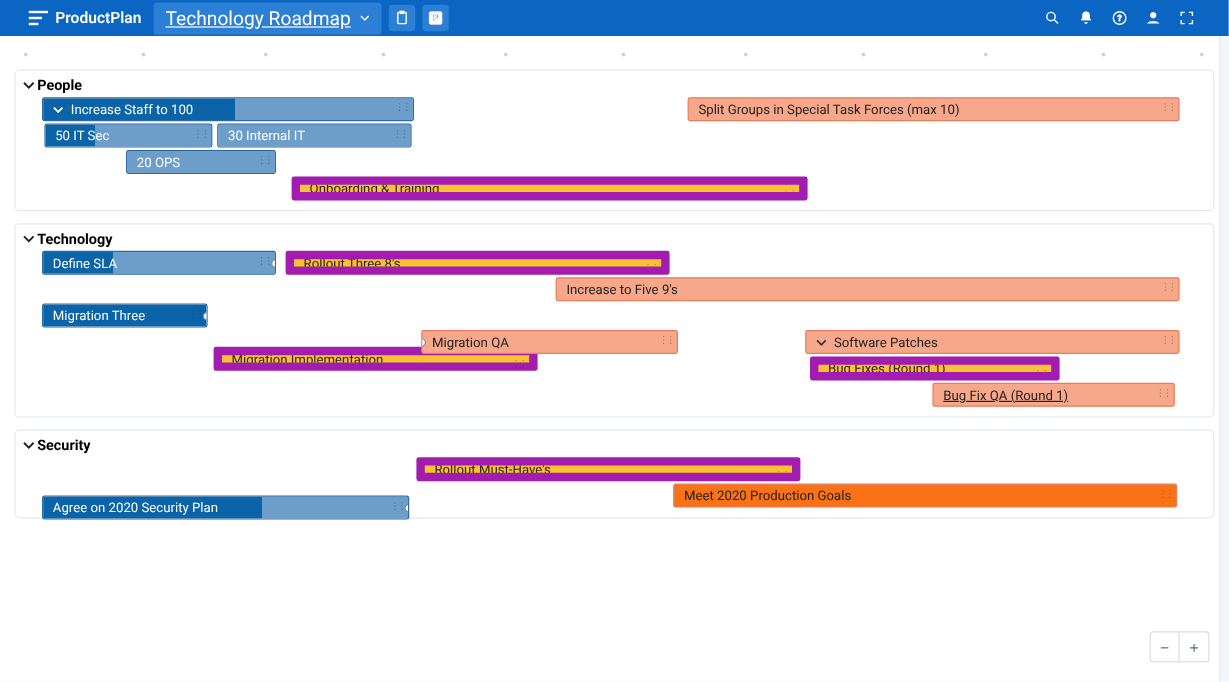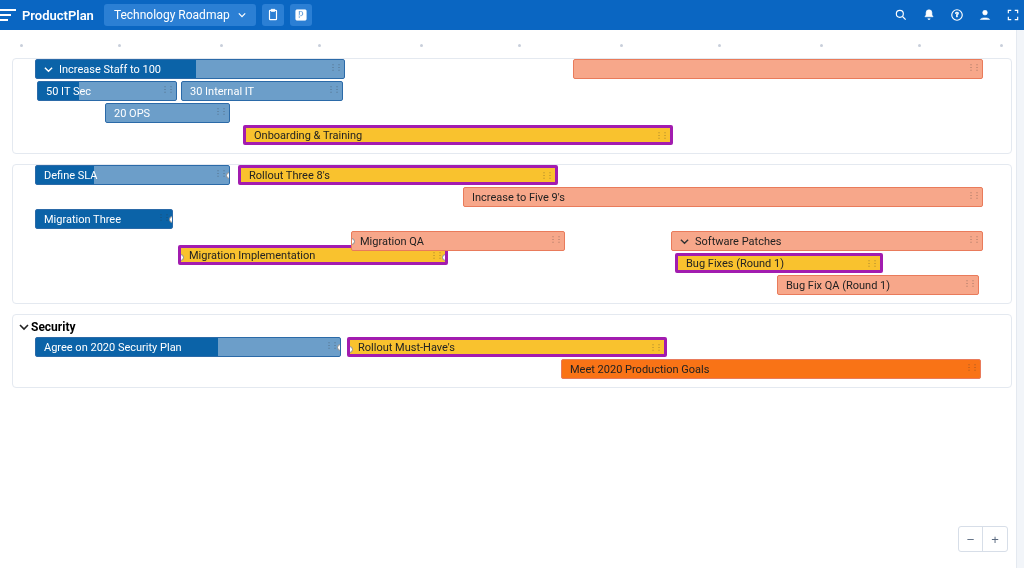--- a/index.html
+++ b/index.html
@@ -1,39 +1,39 @@
 <!DOCTYPE html>
 <html><head>
 <meta charset="utf-8">
 <style>
   * { box-sizing: border-box; margin: 0; padding: 0; }
   html, body { width: 1024px; height: 568px; font-family: -apple-system, BlinkMacSystemFont, "Segoe UI", Roboto, sans-serif; font-size: 11px; background: #f5f7fa; overflow: hidden; }
   
-  .topbar { height: 30px; background: #0a66c2; display: flex; align-items: center; padding: 0 0; color: #fff; }
+  .topbar { height: 30px; background: #0a66c2; display: flex; align-items: center; padding: 0 24px; color: #fff; }
   .logo { display: flex; align-items: center; font-weight: 600; font-size: 13px; gap: 6px; }
   .logo-icon { width: 16px; height: 12px; display: flex; flex-direction: column; justify-content: space-between; }
   .logo-icon span { display:block; height:2px; background:#fff; }
   .logo-icon span:nth-child(1){width:100%} .logo-icon span:nth-child(2){width:70%} .logo-icon span:nth-child(3){width:50%}
-  .roadmap-select { margin-left: 10px; background: #2b7fd4; border-radius: 3px; padding: 4px 10px; display: flex; align-items: center; gap: 8px; font-size: 12px; }
+  .roadmap-select { margin-left: 10px; background: #2b7fd4; border-radius: 3px; padding: 4px 10px; display: flex; align-items: center; gap: 8px; font-size: 16px; text-decoration: underline; }
   .roadmap-select svg { width:8px; height:8px; }
   .hdr-btn { width: 22px; height: 22px; display:flex; align-items:center; justify-content:center; margin-left:6px; border-radius:3px; }
   .hdr-btn.box { background: #2b7fd4; }
   .spacer { flex: 1; }
   .hdr-btn svg { width: 14px; height: 14px; fill:#fff; stroke:#fff; }
   
   .canvas { position: absolute; top:30px; left:0; right:0; bottom:0; background:#fff; }
   .ruler { height: 24px; position:relative; }
   .tick { position:absolute; top:14px; width:3px; height:3px; border-radius:50%; background:#c8cfdb; }
   .swimlane { background:#fff; border:1px solid #e4e9f0; border-radius:4px; margin:4px 12px 10px; position:relative; padding-bottom:6px; }
   .lane-hdr { display:flex; align-items:center; gap:2px; padding:5px 6px 3px; font-weight:700; font-size:12px; }
   .lane-hdr svg { width:10px; height:10px; }
   .track { position:relative; height:22px; }
   .bar { position:absolute; height:20px; display:flex; align-items:center; padding:0 8px; font-size:11px; border-radius:2px; white-space:nowrap; overflow:hidden; }
   .bar.blue   { border:1px solid #2b6aa8; }
-  .bar.orange { border:3px solid #a21caf; }
+  .bar.orange { border:7px solid #a21caf; }
   .bar.coral  { border:1px solid #e97b5b; }
   .bar .grip { position:absolute; right:3px; top:3px; font-size:8px; opacity:.5; letter-spacing:-2px; color:#333; }
   
   .bar.group { height:20px; }
   .group .chev { margin-right:6px; display:flex; }
   .group .chev svg{width:9px;height:9px;}
   
   .linkdot { width:7px;height:7px;border-radius:50%;background:#fff;border:1px solid #888;position:absolute;top:6px; }
   
   .zoom { position:absolute; right:16px; bottom:16px; background:#fff; border:1px solid #d7dee8; border-radius:3px; display:flex; }
@@ -112,31 +112,38 @@
       <div class="tick" style="left: 420px;"></div>
       <div class="tick" style="left: 518px;"></div>
       <div class="tick" style="left: 620px;"></div>
       <div class="tick" style="left: 718px;"></div>
       <div class="tick" style="left: 820px;"></div>
       <div class="tick" style="left: 918px;"></div>
       <div class="tick" style="left: 1000px;"></div>
     </div>
   <div id="lanes">
       <div class="swimlane">
+        <div class="lane-hdr">
+          <svg viewBox="0 0 10 10">
+            <path d="M1 3l4 4 4-4" fill="none" stroke="#222" stroke-width="1.6"></path>
+          </svg>
+          <span>People</span>
+        </div>
         <div class="track">
           <div class="bar blue group" style="left: 22px; width: 310px; background: linear-gradient(to right, rgb(11, 99, 168) 0px, rgb(11, 99, 168) 52%, rgb(108, 158, 201) 52%, rgb(108, 158, 201) 100%); color: rgb(255, 255, 255);">
             <span class="chev">
               <svg viewBox="0 0 10 10">
                 <path d="M1 3l4 4 4-4" fill="none" stroke="#fff" stroke-width="1.6"></path>
               </svg>
             </span>
             <span>Increase Staff to 100</span>
             <span class="grip">⋮⋮</span>
           </div>
           <div class="bar coral" style="left: 560px; width: 410px; background: rgb(247, 167, 138); color: rgb(34, 34, 34);">
+            <span>Split Groups in Special Task Forces (max 10)</span>
             <span class="grip">⋮⋮</span>
           </div>
         </div>
         <div class="track">
           <div class="bar blue" style="left: 24px; width: 140px; background: linear-gradient(to right, rgb(11, 99, 168) 0px, rgb(11, 99, 168) 30%, rgb(108, 158, 201) 30%, rgb(108, 158, 201) 100%); color: rgb(255, 255, 255);">
             <span>50 IT Sec</span>
             <span class="grip">⋮⋮</span>
           </div>
           <div class="bar blue" style="left: 168px; width: 162px; background: linear-gradient(to right, rgb(11, 99, 168) 0px, rgb(11, 99, 168) 0%, rgb(108, 158, 201) 0%, rgb(108, 158, 201) 100%); color: rgb(255, 255, 255);">
             <span>30 Internal IT</span>
@@ -150,20 +157,26 @@
           </div>
         </div>
         <div class="track">
           <div class="bar orange" style="left: 230px; width: 430px; background: rgb(249, 194, 46); color: rgb(34, 34, 34);">
             <span>Onboarding &amp; Training</span>
             <span class="grip">⋮⋮</span>
           </div>
         </div>
       </div>
       <div class="swimlane">
+        <div class="lane-hdr">
+          <svg viewBox="0 0 10 10">
+            <path d="M1 3l4 4 4-4" fill="none" stroke="#222" stroke-width="1.6"></path>
+          </svg>
+          <span>Technology</span>
+        </div>
         <div class="track">
           <div class="bar blue" style="left: 22px; width: 195px; background: linear-gradient(to right, rgb(11, 99, 168) 0px, rgb(11, 99, 168) 30%, rgb(108, 158, 201) 30%, rgb(108, 158, 201) 100%); color: rgb(255, 255, 255);">
             <span>Define SLA</span>
             <span class="grip">⋮⋮</span>
             <span class="linkdot" style="right:-4px"></span>
           </div>
           <div class="bar orange" style="left: 225px; width: 320px; background: rgb(249, 194, 46); color: rgb(34, 34, 34);">
             <span>Rollout Three 8's</span>
             <span class="grip">⋮⋮</span>
           </div>
@@ -203,35 +216,35 @@
             <span class="grip">⋮⋮</span>
           </div>
         </div>
         <div class="track">
           <div class="bar orange" style="left: 662px; width: 208px; background: rgb(249, 194, 46); color: rgb(34, 34, 34);">
             <span>Bug Fixes (Round 1)</span>
             <span class="grip">⋮⋮</span>
           </div>
         </div>
         <div class="track">
-          <div class="bar coral" style="left: 764px; width: 202px; background: rgb(247, 167, 138); color: rgb(34, 34, 34);">
+          <div class="bar coral" style="left: 764px; width: 202px; background: rgb(247, 167, 138); color: rgb(34, 34, 34); text-decoration: underline;">
             <span>Bug Fix QA (Round 1)</span>
             <span class="grip">⋮⋮</span>
           </div>
         </div>
       </div>
       <div class="swimlane">
         <div class="lane-hdr">
           <svg viewBox="0 0 10 10">
             <path d="M1 3l4 4 4-4" fill="none" stroke="#222" stroke-width="1.6"></path>
           </svg>
           <span>Security</span>
         </div>
         <div class="track">
-          <div class="bar blue" style="left: 22px; width: 306px; background: linear-gradient(to right, rgb(11, 99, 168) 0px, rgb(11, 99, 168) 60%, rgb(108, 158, 201) 60%, rgb(108, 158, 201) 100%); color: rgb(255, 255, 255);">
+          <div class="bar blue" style="left: 22px; width: 306px; background: linear-gradient(to right, rgb(11, 99, 168) 0px, rgb(11, 99, 168) 60%, rgb(108, 158, 201) 60%, rgb(108, 158, 201) 100%); color: rgb(255, 255, 255); margin-top: 32px;">
             <span>Agree on 2020 Security Plan</span>
             <span class="grip">⋮⋮</span>
             <span class="linkdot" style="right:-4px"></span>
           </div>
           <div class="bar orange" style="left: 334px; width: 320px; background: rgb(249, 194, 46); color: rgb(34, 34, 34);">
             <span class="linkdot" style="left:-4px"></span>
             <span>Rollout Must-Have's</span>
             <span class="grip">⋮⋮</span>
           </div>
         </div>

